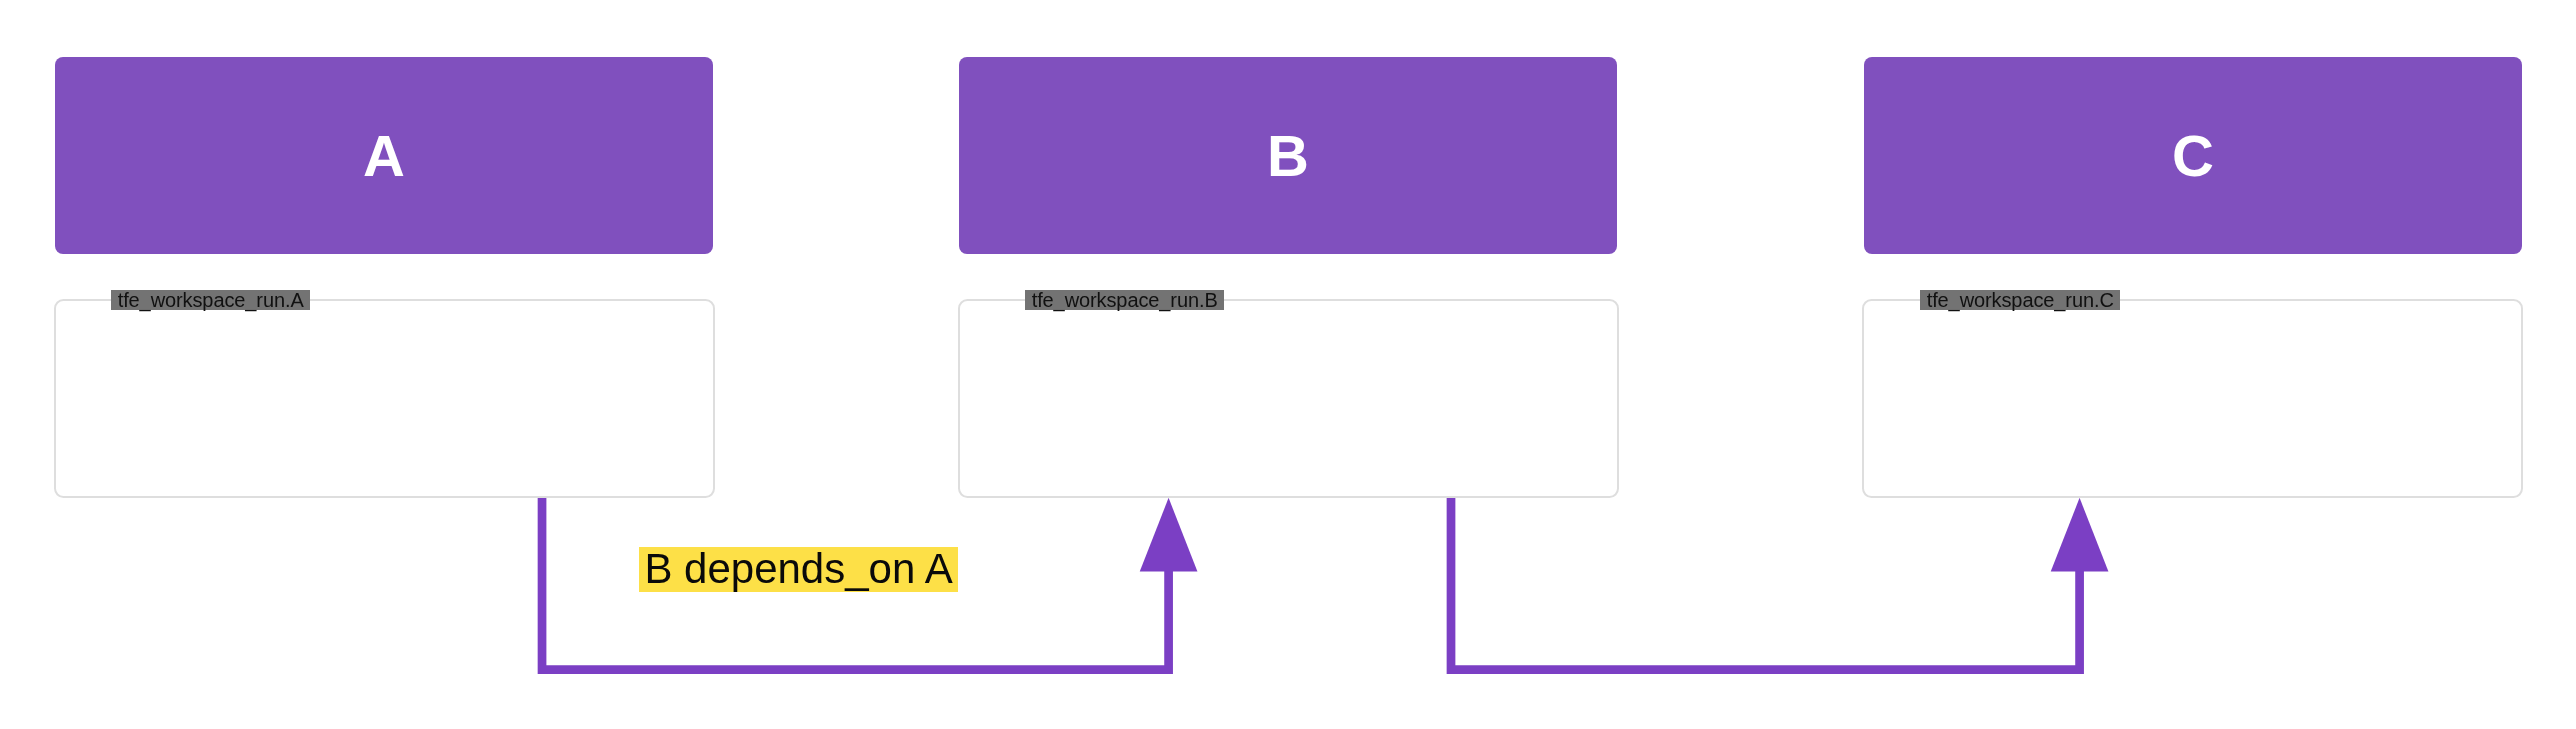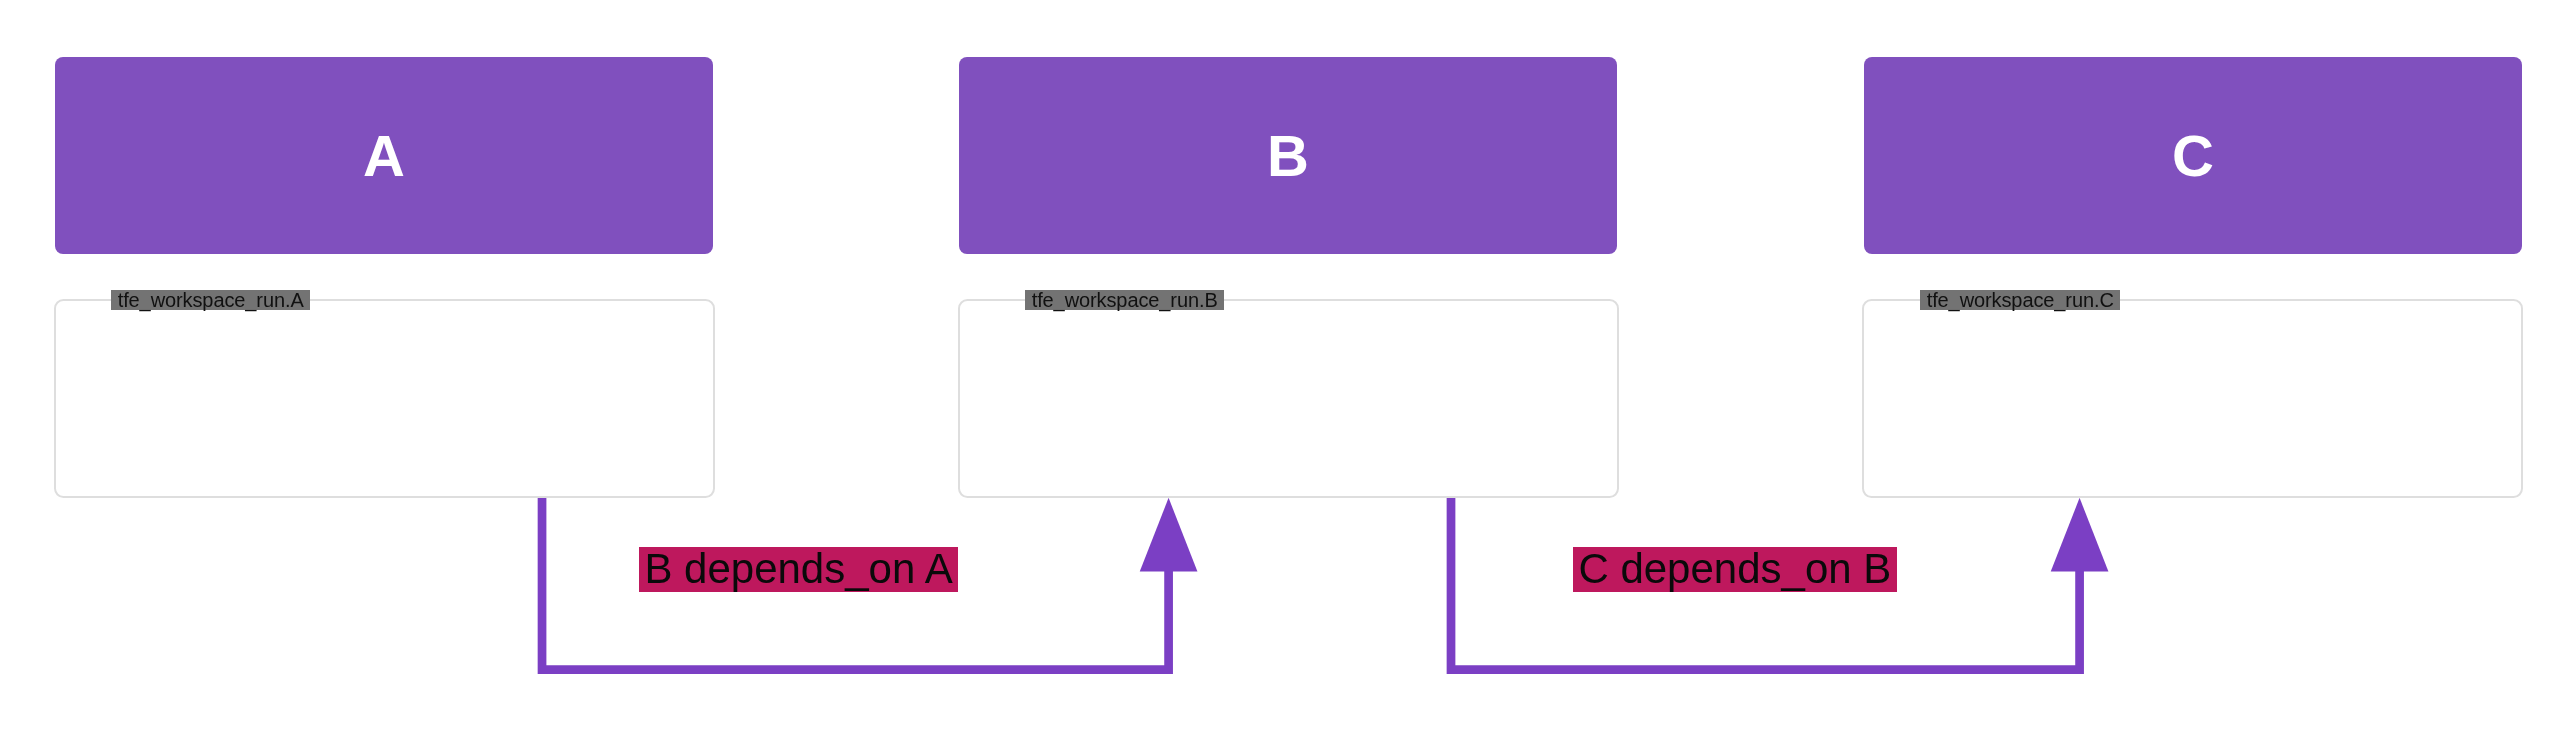--- a/index.html
+++ b/index.html
@@ -70,21 +70,21 @@
   }
 
   
   .edge-label {
     position: absolute;
     font-size: 42px;
     font-weight: normal;
     color: #0a0a0a;
     white-space: nowrap;
     line-height: 1;
-    background: #be185d;
+    background: #fde047;
     padding: 1.3px 5.4px;
   }
 </style>
 </head>
 <body>
 
 <div id="canvas">
 
   <svg id="edge-layer" viewBox="0 0 3840 1088" width="2576" height="730" xmlns="http://www.w3.org/2000/svg">
 
@@ -115,16 +115,15 @@
 
   <div class="node" style="left:1864px; top:57px; width:658px; height:197px; background:#8050be;">
     <span class="node-label">C</span>
   </div>
 
   <div class="cluster" style="left:1862px; top:299px; width:661px; height:199px;"></div>
   <div class="cluster-label" style="left:1920px; top:290px;">tfe_workspace_run.C</div>
 
   <div class="edge-label" style="left:639px; top:547px;">B depends_on A</div>
 
-  <div class="edge-label" style="left:1573px; top:547px;">C depends_on B</div>
 
 </div>
 
 
 </body></html>

